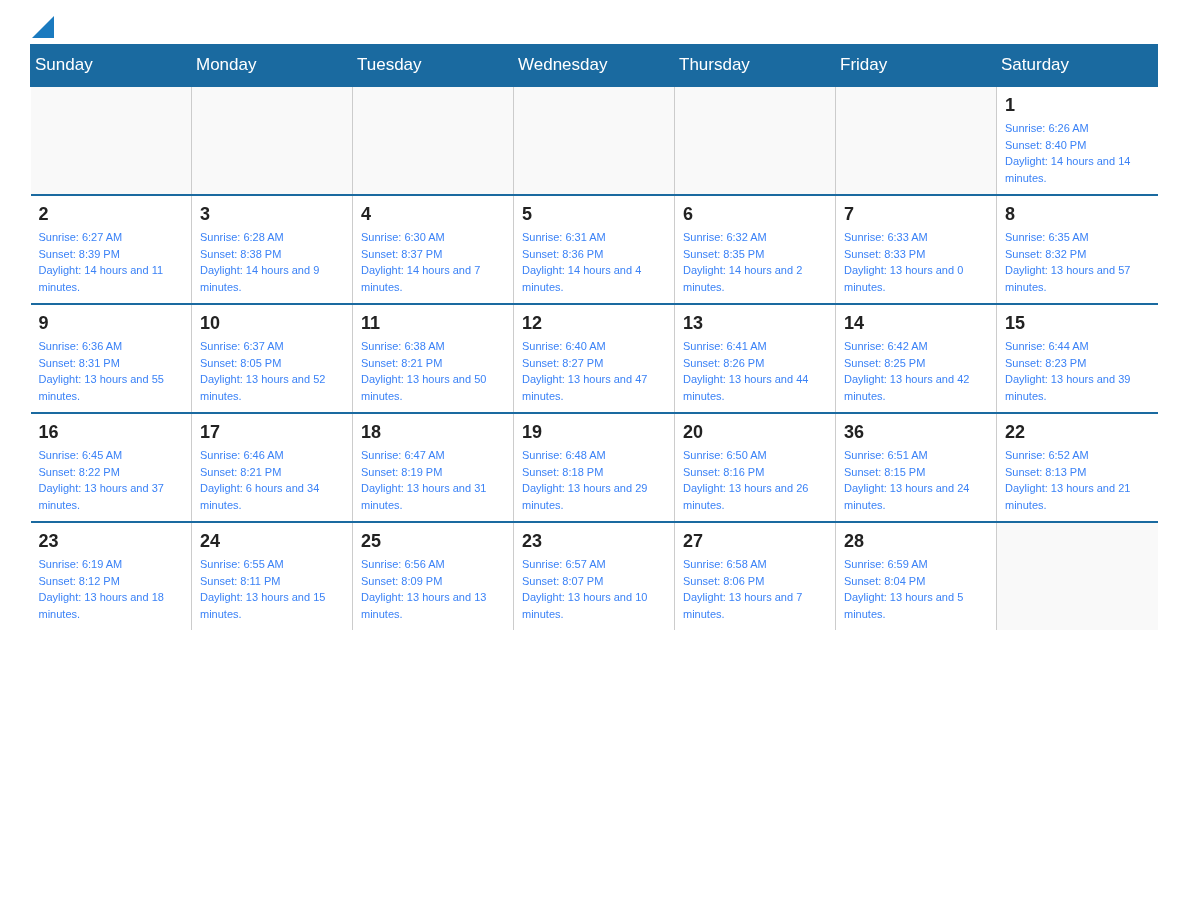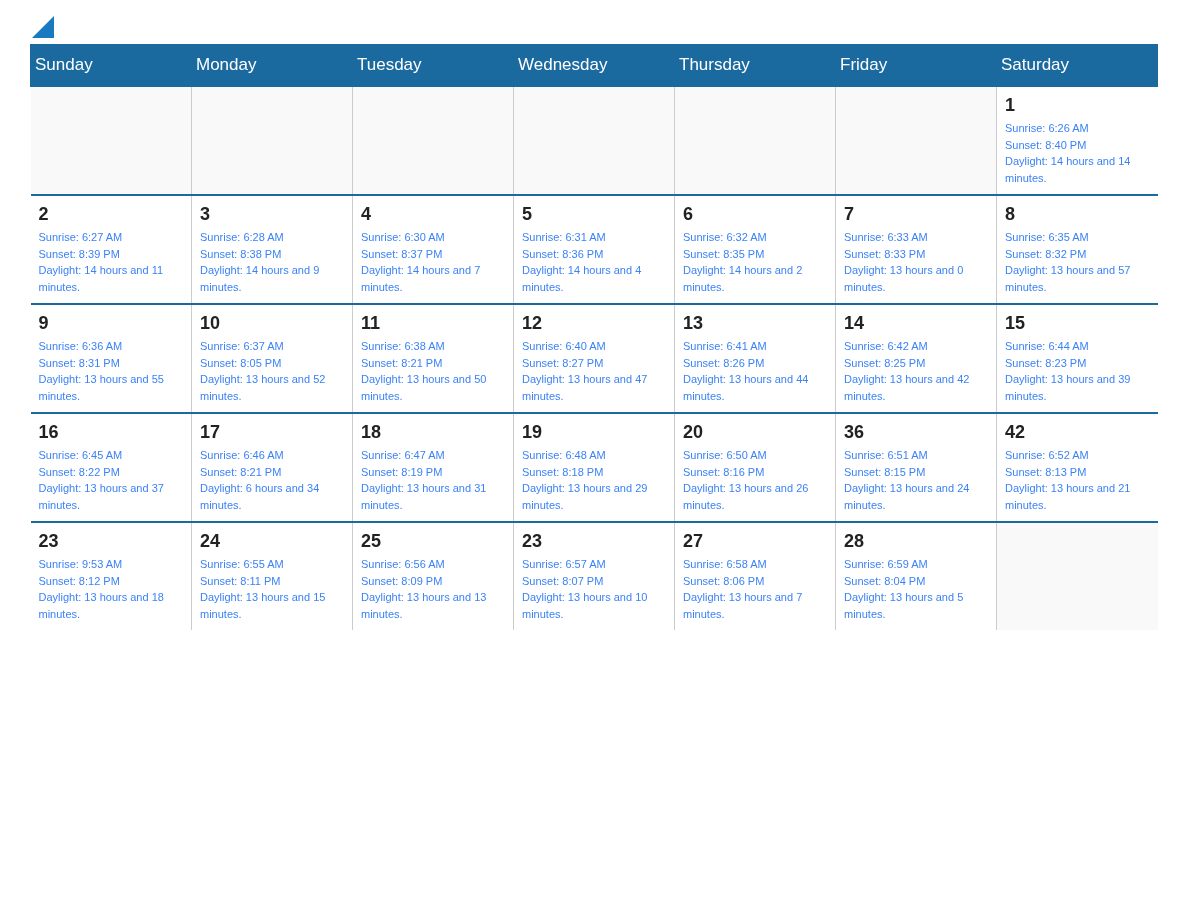--- a/index.html
+++ b/index.html
@@ -215,28 +215,28 @@
         </td>
         <td>
           <span class="day-number">20</span>
           <div class="day-info"><span>Sunrise: 6:50 AM</span><br><span>Sunset: 8:16 PM</span><br><span>Daylight: 13 hours and 26 minutes.</span></div>
         </td>
         <td>
           <span class="day-number">36</span>
           <div class="day-info"><span>Sunrise: 6:51 AM</span><br><span>Sunset: 8:15 PM</span><br><span>Daylight: 13 hours and 24 minutes.</span></div>
         </td>
         <td>
-          <span class="day-number">42</span>
+          <span class="day-number">22</span>
           <div class="day-info"><span>Sunrise: 6:52 AM</span><br><span>Sunset: 8:13 PM</span><br><span>Daylight: 13 hours and 21 minutes.</span></div>
         </td>
       </tr>
       <tr>
         <td>
           <span class="day-number">23</span>
-          <div class="day-info"><span>Sunrise: 9:53 AM</span><br><span>Sunset: 8:12 PM</span><br><span>Daylight: 13 hours and 18 minutes.</span></div>
+          <div class="day-info"><span>Sunrise: 6:19 AM</span><br><span>Sunset: 8:12 PM</span><br><span>Daylight: 13 hours and 18 minutes.</span></div>
         </td>
         <td>
           <span class="day-number">24</span>
           <div class="day-info"><span>Sunrise: 6:55 AM</span><br><span>Sunset: 8:11 PM</span><br><span>Daylight: 13 hours and 15 minutes.</span></div>
         </td>
         <td>
           <span class="day-number">25</span>
           <div class="day-info"><span>Sunrise: 6:56 AM</span><br><span>Sunset: 8:09 PM</span><br><span>Daylight: 13 hours and 13 minutes.</span></div>
         </td>
         <td>

